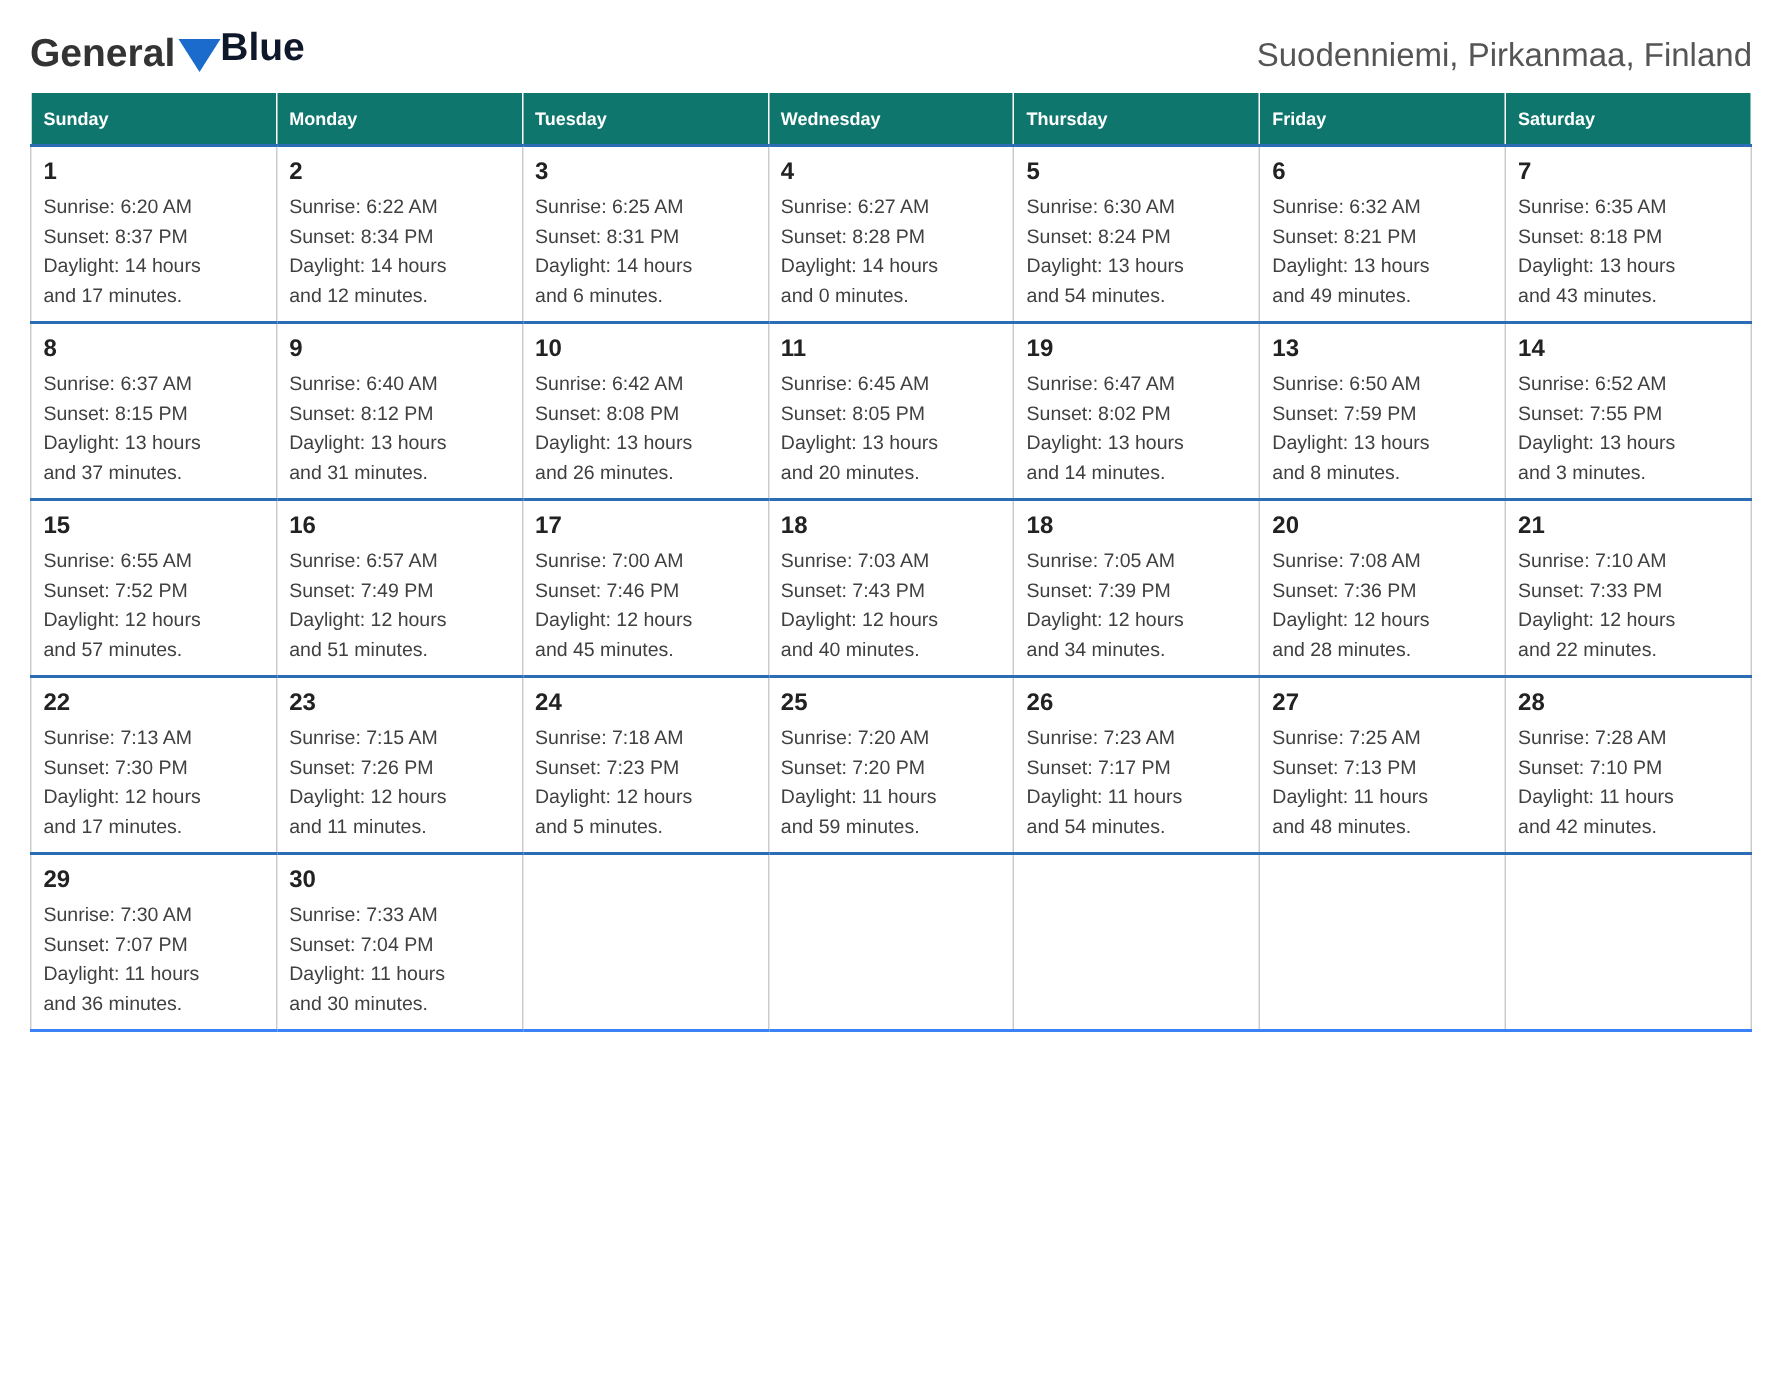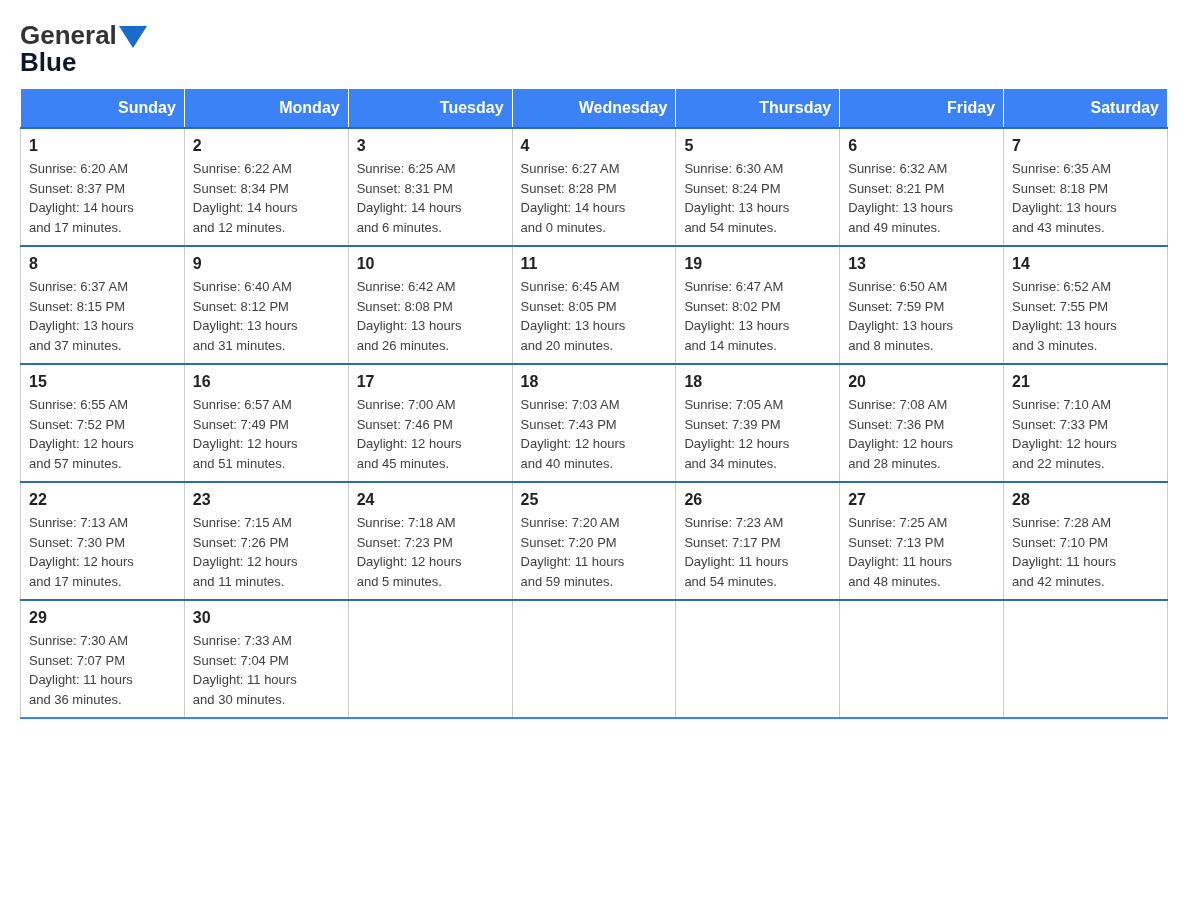--- a/index.html
+++ b/index.html
@@ -11,21 +11,20 @@
       min-height: 918px;
     }
     .header {
       display: flex;
       justify-content: space-between;
       align-items: flex-start;
       margin-bottom: 10px;
     }
     .logo {
       display: flex;
-      flex-direction: column;
       align-items: flex-start;
     }
     .logo-text {
       display: flex;
       align-items: center;
       font-size: 26px;
       font-weight: bold;
       color: #333;
     }
     .logo-general { color: #333; }
@@ -52,26 +51,26 @@
       font-size: 22px;
       color: #555;
       margin-top: 4px;
     }
     .calendar {
       width: 100%;
       border-collapse: collapse;
       margin-top: 10px;
     }
     .calendar th {
-      background-color: #3b82f6;
+      background-color: #0f766e;
       color: #fff;
       padding: 10px 8px;
-      font-size: 16px;
-      font-weight: bold;
-      text-align: right;
+      font-size: 12px;
+      font-weight: bold;
+      text-align: left;
       border: 1px solid #fff;
     }
     .calendar td {
       vertical-align: top;
       padding: 8px;
       border: 1px solid #ccc;
       font-size: 13.5px;
       color: #333;
       width: calc(100% / 7);
       min-height: 90px;
@@ -105,20 +104,21 @@
   <div class="logo">
     <div class="logo-text">
       <span class="logo-general">General</span>
       <span class="logo-triangle"></span>
     </div>
     <div style="margin-left: 0; margin-top: -4px;">
       <span class="logo-blue" style="font-size:26px; font-weight:bold;">Blue</span>
     </div>
   </div>
   <div class="title-block">
+    <div class="subtitle">Suodenniemi, Pirkanmaa, Finland</div>
   </div>
 </div>
 
 <table class="calendar">
   <thead>
     <tr>
 
     <th>Sunday</th>
         <th>Monday</th>
         <th>Tuesday</th>

